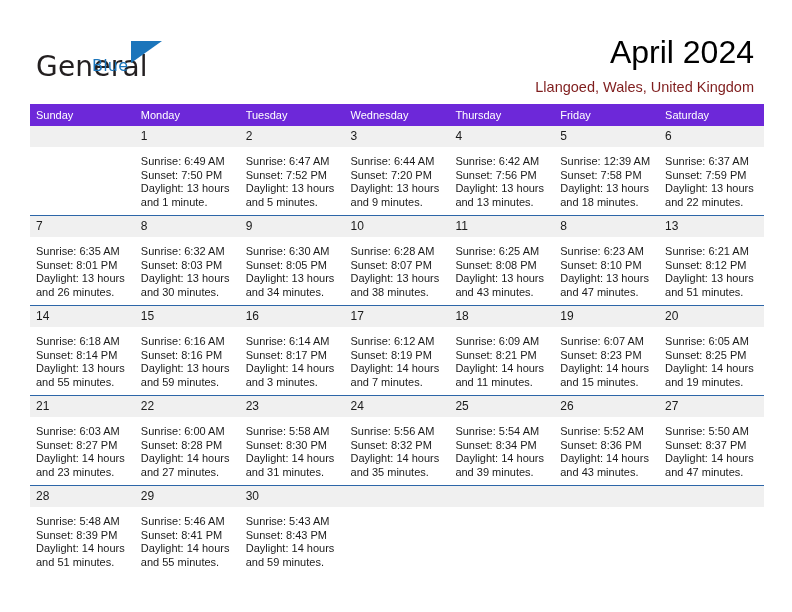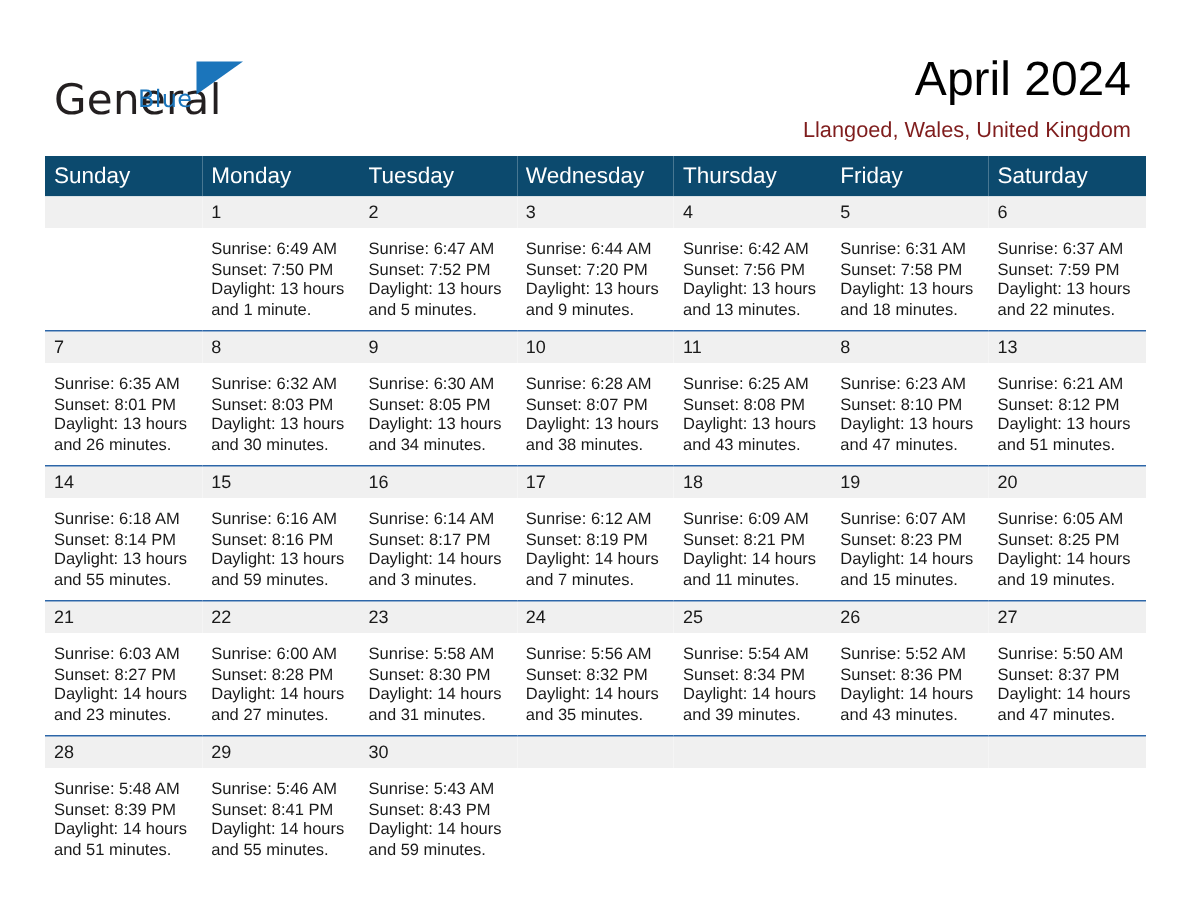--- a/index.html
+++ b/index.html
@@ -89,23 +89,23 @@
     left: 30px;
     top: 104px;
     width: 734px;
   }
   .cal-table {
     width: 734px;
     border-collapse: collapse;
     table-layout: fixed;
   }
   .cal-table th {
-    background: #0c4a6e;
+    background: #6d28d9;
     color: #ffffff;
-    font-size: 15px;
+    font-size: 11px;
     font-weight: normal;
     text-align: left;
     padding: 5px 0 5px 6px;
     height: 12px;
     border: none;
   }
   .cal-table td {
     vertical-align: top;
     padding: 0;
     border: none;
@@ -205,21 +205,21 @@
               <div class="dayinfo">
                 <div>Sunrise: 6:42 AM</div>
                 <div>Sunset: 7:56 PM</div>
                 <div>Daylight: 13 hours</div>
                 <div>and 13 minutes.</div>
               </div>
             </td>
             <td>
               <div class="daynum">5</div>
               <div class="dayinfo">
-                <div>Sunrise: 6:31 AM</div>
+                <div>Sunrise: 12:39 AM</div>
                 <div>Sunset: 7:58 PM</div>
                 <div>Daylight: 13 hours</div>
                 <div>and 18 minutes.</div>
               </div>
             </td>
             <td>
               <div class="daynum">6</div>
               <div class="dayinfo">
                 <div>Sunrise: 6:37 AM</div>
                 <div>Sunset: 7:59 PM</div>

